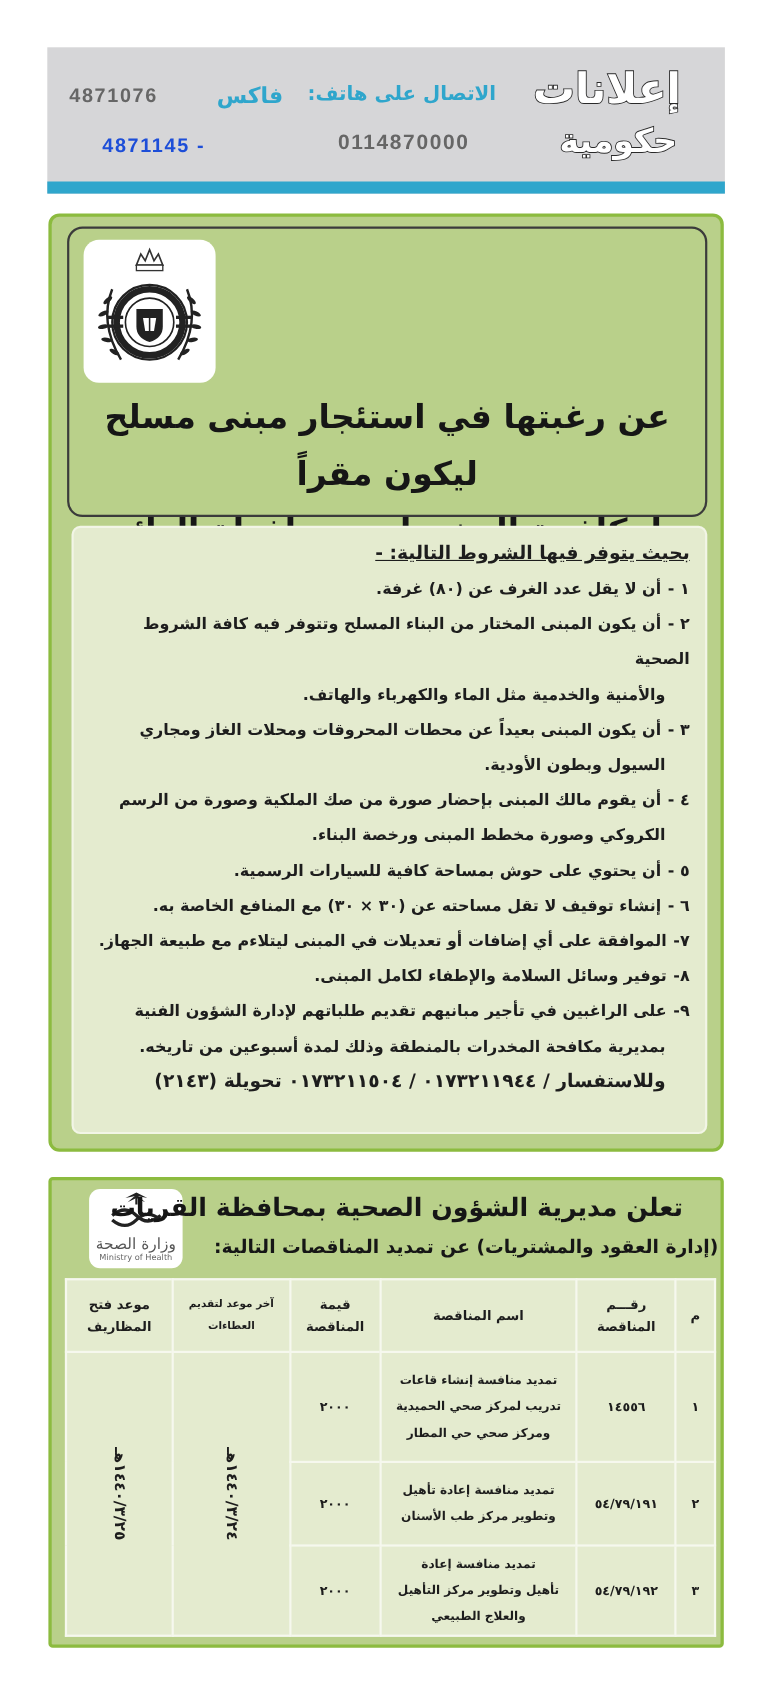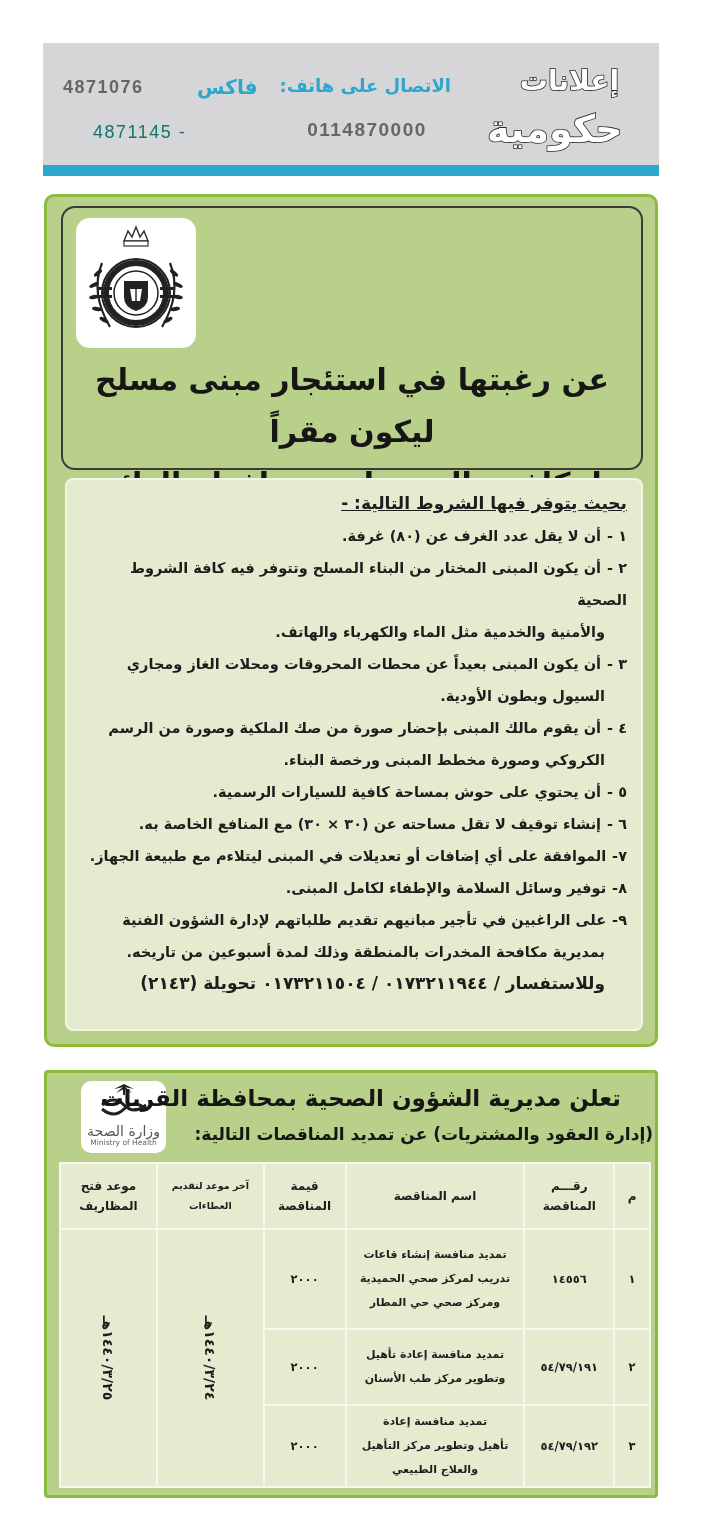--- a/index.html
+++ b/index.html
@@ -12,40 +12,40 @@
     background: #d6d6d8;
   }
   .header .blue-bar {
     position: absolute; left: 0; right: 0; bottom: 0; height: 11px; background: #2fa6cc;
   }
   .header .brand {
     position: absolute; right: 22px; top: 14px; width: 150px; text-align: center;
     direction: rtl; color: #fff; font-weight: bold;
     -webkit-text-stroke: 1.6px #2a2a2a; paint-order: stroke fill;
   }
-  .header .brand .l1 { display: block; font-size: 28px; line-height: 48px; text-align: right; padding-right: 18px; }
-  .header .brand .l2 { display: block; font-size: 38px; line-height: 48px; text-align: left; }
+  .header .brand .l1 { display: block; font-size: 38px; line-height: 48px; text-align: right; padding-right: 18px; }
+  .header .brand .l2 { display: block; font-size: 30px; line-height: 48px; text-align: center; }
   .header .contact-label {
     position: absolute; left: 212px; top: 32px; width: 196px; text-align: right;
     direction: rtl; color: #2fa6cc; font-size: 18px; font-weight: bold; white-space: nowrap;
   }
   .header .phone {
     position: absolute; left: 244px; top: 76px; width: 160px; text-align: center;
     color: #666; font-size: 19px; font-weight: bold; letter-spacing: 1.5px;
     font-family: "Liberation Sans", sans-serif;
   }
   .header .fax-label {
     position: absolute; left: 126px; top: 32px; color: #2fa6cc; font-size: 20px; font-weight: bold; direction: rtl; margin-left: 28px;
   }
   .header .fax1 {
     position: absolute; left: 20px; top: 34px; color: #666; font-size: 18px; font-weight: bold; letter-spacing: 1.5px;
     font-family: "Liberation Sans", sans-serif;
   }
   .header .fax2 {
-    position: absolute; left: 50px; top: 79px; color: #0f766e; font-size: 18px; font-weight: normal; letter-spacing: 1.5px;
+    position: absolute; left: 50px; top: 79px; color: #1d4ed8; font-size: 18px; font-weight: bold; letter-spacing: 1.5px;
     font-family: "Liberation Sans", sans-serif;
   }
 
   
   .ad1 {
     position: absolute; left: 44px; top: 194px; width: 614px; height: 853px;
     background: #b9d08a; border: 3px solid #8cbb3f; border-radius: 10px;
   }
   .ad1 .title-box {
     position: absolute; left: 14px; top: 9px; width: 582px; height: 264px;

